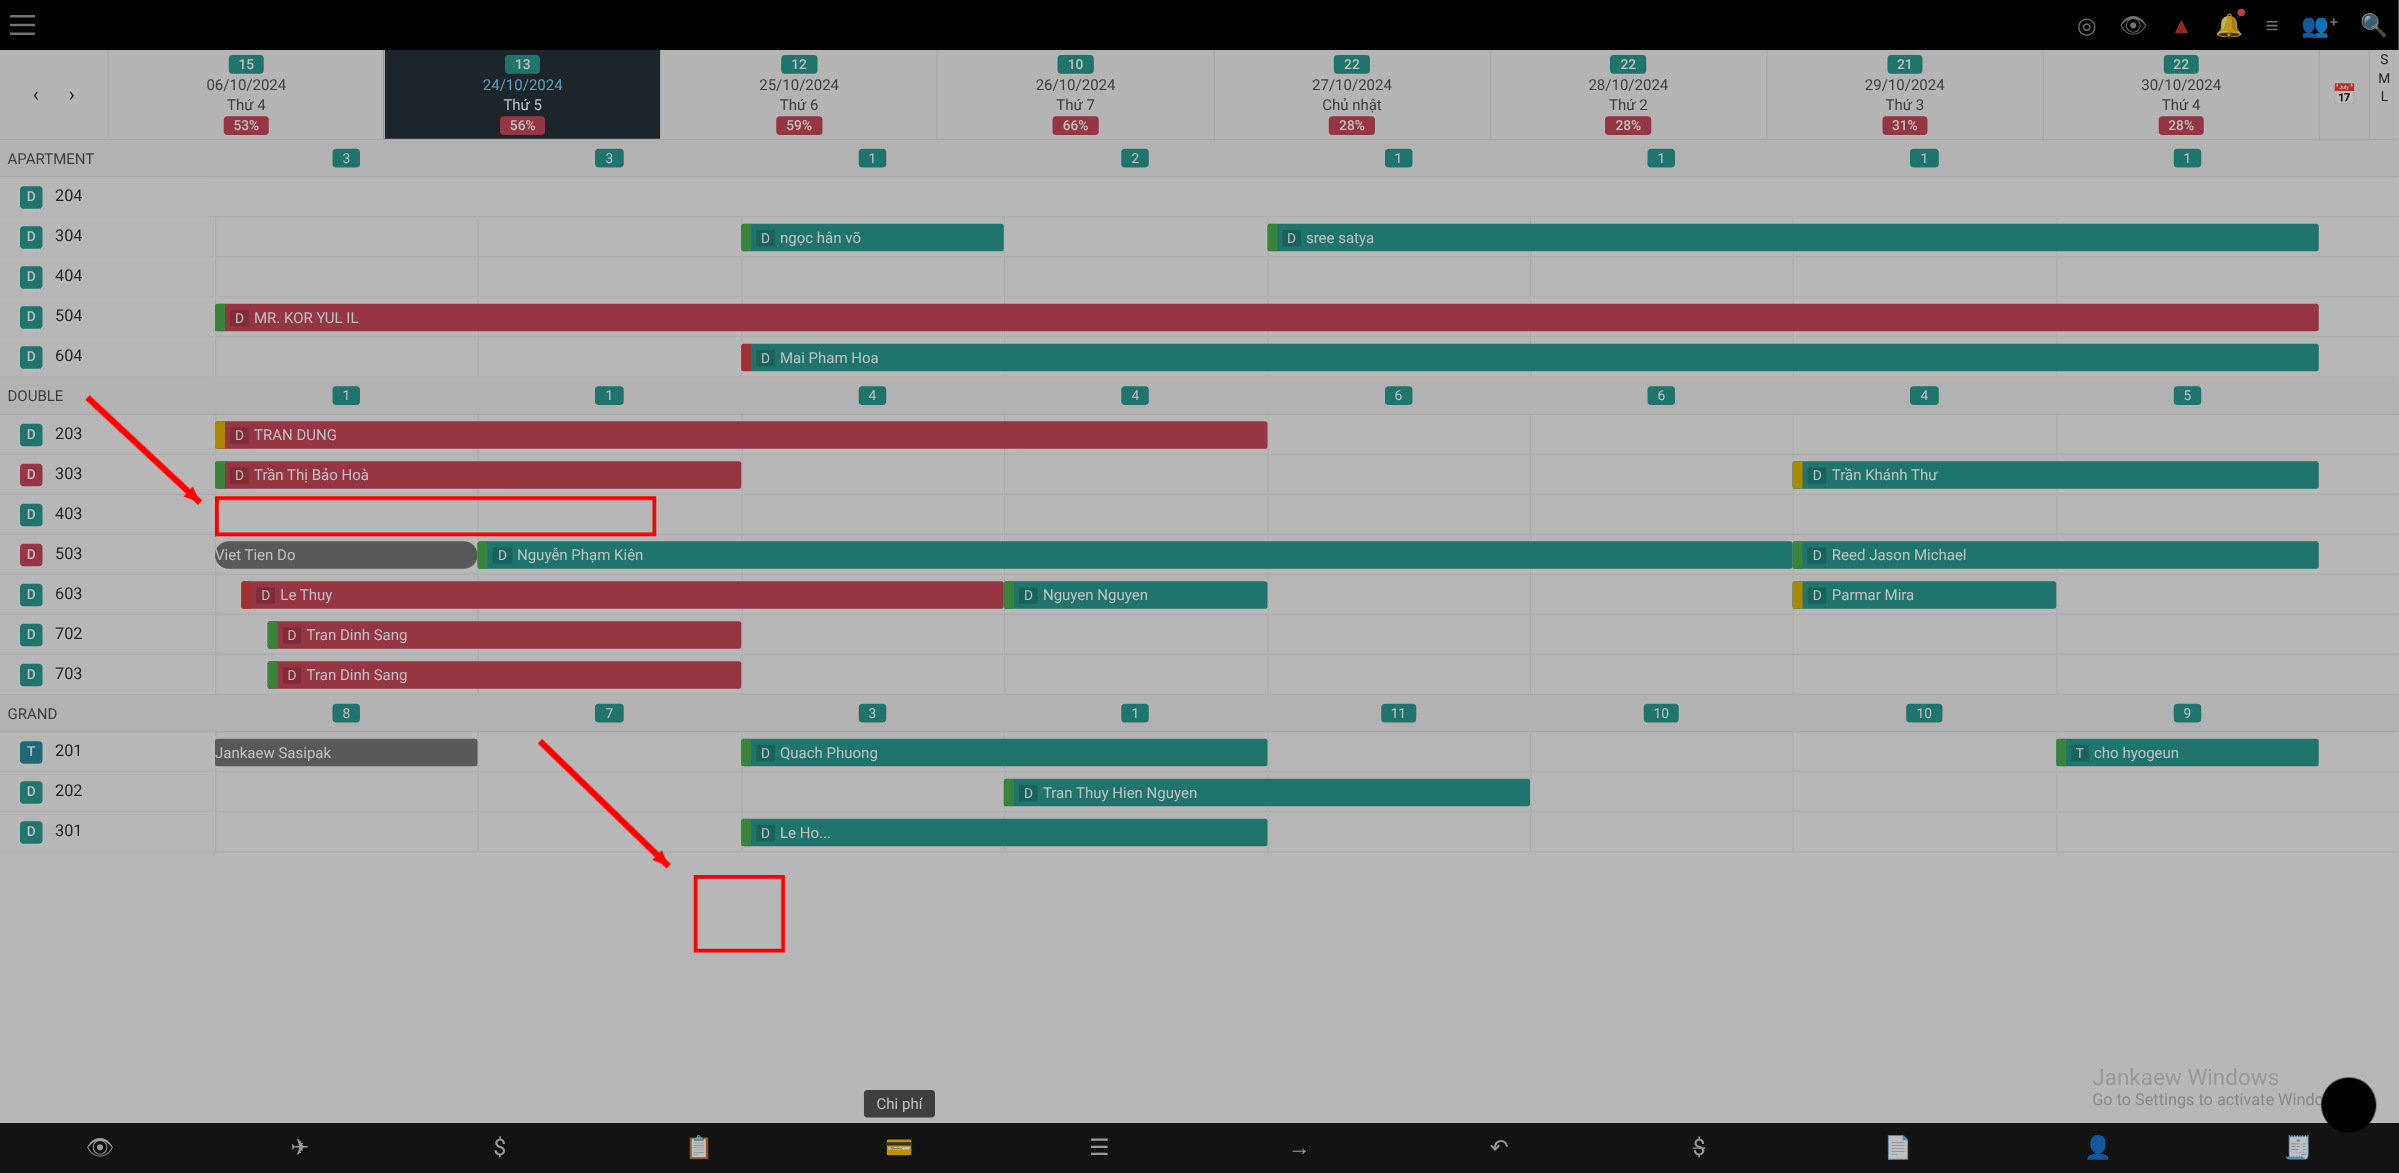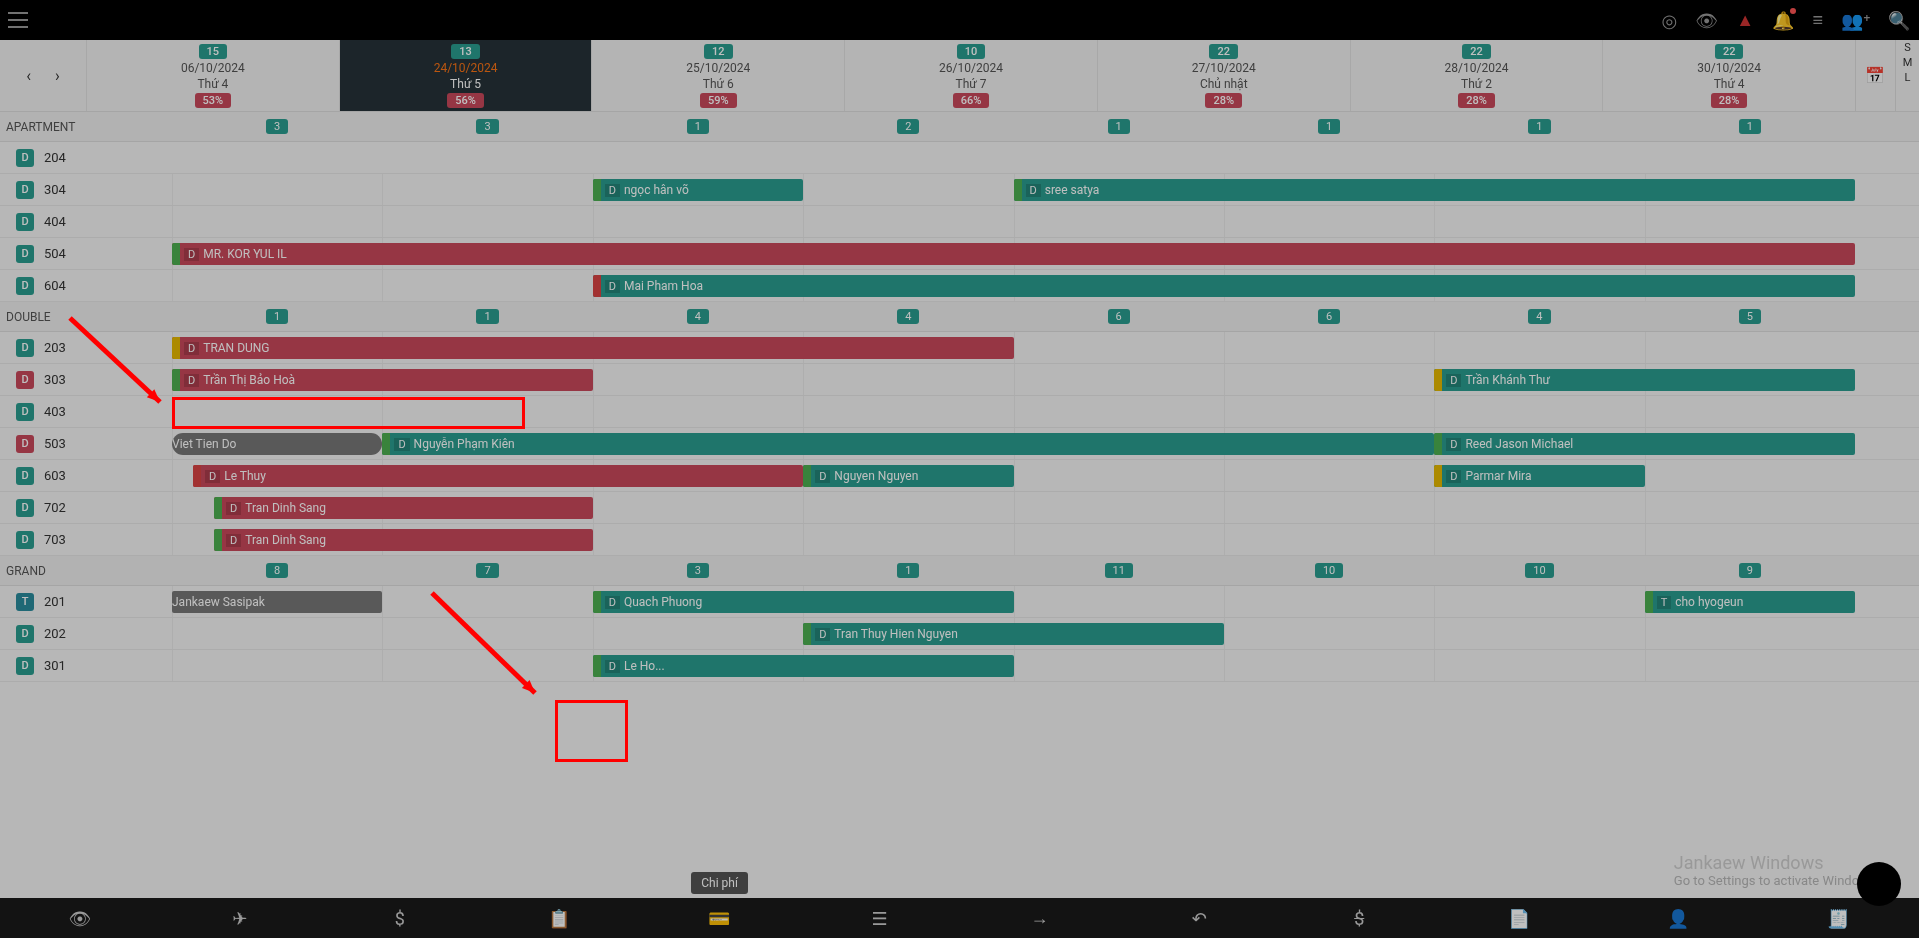--- a/index.html
+++ b/index.html
@@ -13,21 +13,21 @@
 .icon-warn{color:#cc3333}
 .icon-bell{position:relative}
 .dot{position:absolute;top:-2px;right:-2px;width:6px;height:6px;background:#ff5555;border-radius:50%}
 .date-row{display:flex;background:#f0f0f0;border-bottom:1px solid #ddd;height:72px}
 .nav-arrows{width:86px;display:flex;align-items:center;justify-content:center;gap:24px;font-size:16px;cursor:pointer;color:#333}
 .date-cells{flex:1;display:flex}
 .date-cell{flex:1;display:flex;flex-direction:column;align-items:center;gap:2px;padding:4px;border-left:1px solid #e0e0e0;position:relative}
 .date-cell.active{background:#263238;color:#fff}
 .badge-top{background:#2a9d8f;color:#fff;font-size:11px;padding:1px 8px;border-radius:3px;font-weight:500}
 .date-text{font-size:12px;color:#555}
-.date-cell.active .date-text{color:#f97316}
+.date-cell.active .date-text{color:#7dd3fc}
 .day-text{font-size:12px;color:#555}
 .date-cell.active .day-text{color:#ffffff}
 .badge-bot{background:#c9485b;color:#fff;font-size:11px;padding:1px 8px;border-radius:3px;font-weight:500}
 .cal-icon{height:36px;display:flex;align-items:center;justify-content:center;font-size:16px;cursor:pointer;border-bottom:1px solid #ddd;width:40px}
 .sml{display:flex;flex-direction:column}
 .sml span{font-size:11px;text-align:center;padding:1px 0;cursor:pointer}
 .grid{position:relative;overflow:auto;height:calc(100vh - 40px - 72px - 40px)}
 .section-header{display:flex;height:30px;background:#eee;align-items:center;border-bottom:1px solid #ddd}
 .section-label{width:172px;padding-left:6px;font-size:12px;color:#555;text-transform:uppercase}
 .section-counts{flex:1;display:flex}
@@ -121,20 +121,26 @@
     <span class="day-text">Chủ nhật</span>
     <span class="badge-bot">28%</span>
       </div>
       <div class="date-cell">
         <span class="badge-top">22</span>
     <span class="date-text">28/10/2024</span>
     <span class="day-text">Thứ 2</span>
     <span class="badge-bot">28%</span>
       </div>
       <div class="date-cell">
+        <span class="badge-top">21</span>
+    <span class="date-text">29/10/2024</span>
+    <span class="day-text">Thứ 3</span>
+    <span class="badge-bot">31%</span>
+      </div>
+      <div class="date-cell">
         <span class="badge-top">22</span>
     <span class="date-text">30/10/2024</span>
     <span class="day-text">Thứ 4</span>
     <span class="badge-bot">28%</span>
       </div>
     </div>
   <div style="display:flex">
     <div class="cal-icon" style="height:72px;border-left:1px solid #ddd">📅</div>
     <div class="sml" style="border-left:1px solid #ddd;width:24px">
       <span>S</span>

